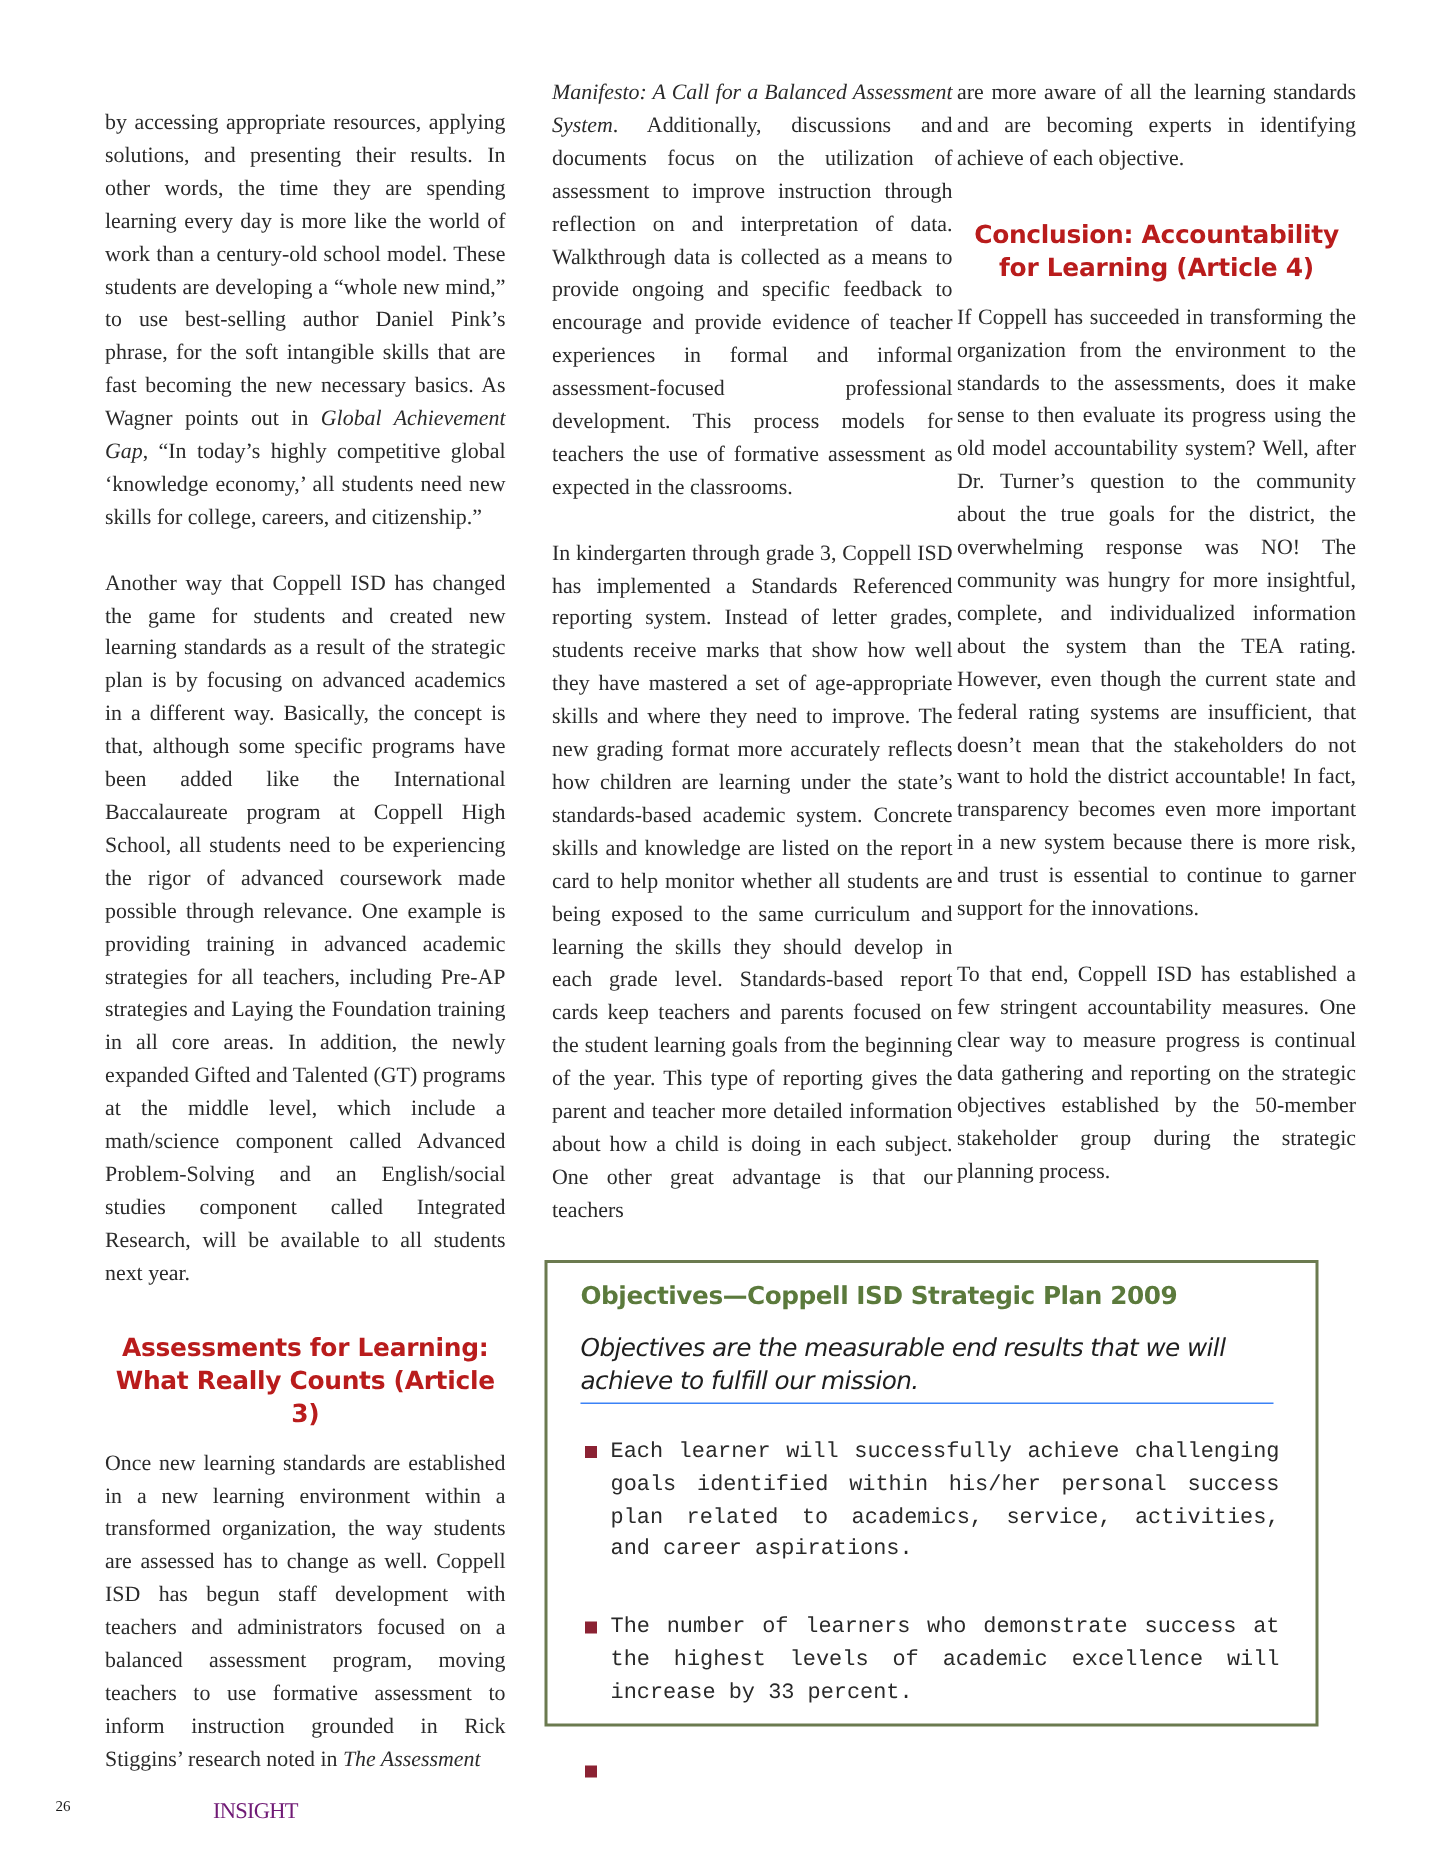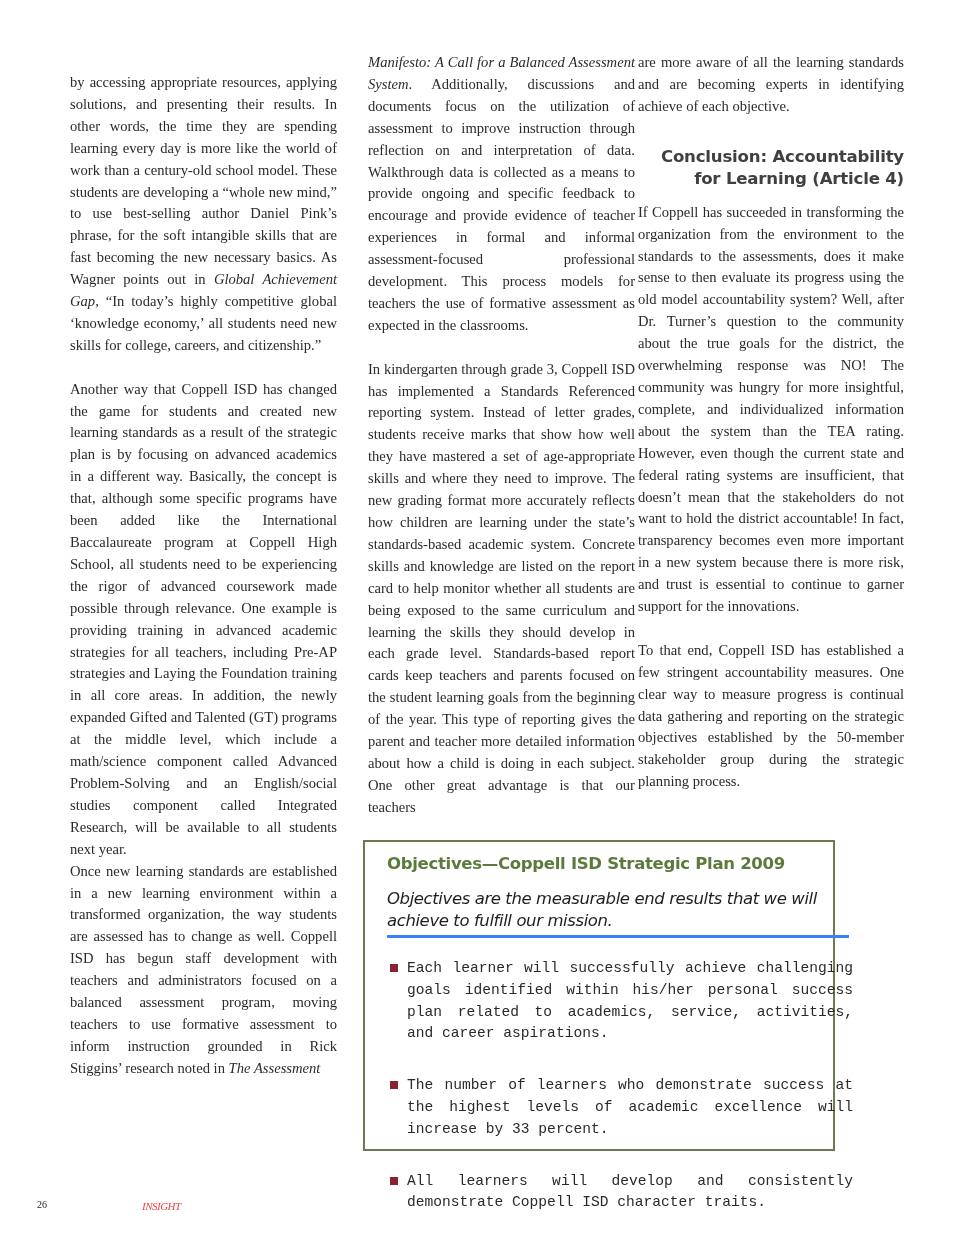--- a/index.html
+++ b/index.html
@@ -16,53 +16,53 @@
     hyphens: manual;
   }
   .col p { margin: 0; }
   .col p + p { margin-top: 21.9px; }
   #col1 { left: 70px; top: 52px; width: 267px; margin-top: 20px; }
   #col2 { left: 368px; top: 52px; width: 267px; }
   #col3 { left: 638px; top: 52px; width: 266px; }
   .heading {
     font-family: "DejaVu Sans", "Liberation Sans", sans-serif;
     font-weight: bold;
-    color: #404040;
+    color: #b91c1c;
     font-size: 16.6px;
     line-height: 22px;
-    text-align: right;
+    text-align: center;
     margin: 0;
     letter-spacing: -0.2px;
   }
   #h-assess { margin-top: 27px; margin-bottom: 12px; }
   #h-concl { margin-top: 28px; margin-bottom: 12px; }
   .col p.after-head { margin-top: 0; }
   em { font-style: italic; }
 
   #objectives-box {
     position: absolute;
     left: 363px; top: 840px;
-    width: 472px; height: 311px;
+    width: 516px; height: 311px;
     border: 2px solid #6b7a4f;
     box-sizing: border-box;
     background: #fff;
   }
   #box-title {
     position: absolute; left: 22px; top: 11px;
     font-family: "DejaVu Sans", "Liberation Sans", sans-serif;
     font-weight: bold; color: #5b7a3c; font-size: 16.5px; line-height: 22px;
     letter-spacing: -0.3px;
   }
   #box-subtitle {
     position: absolute; left: 22px; top: 46px; width: 462px;
     font-family: "DejaVu Sans", "Liberation Sans", sans-serif;
     font-style: italic; color: #1f1f1f; font-size: 16.5px; line-height: 22px;
     letter-spacing: -0.4px;
     padding-bottom: 3px;
-    border-bottom: 3px solid #3b82f6;
+    border-bottom: 1px solid #3b82f6;
   }
   #box-list {
     position: absolute; left: 22px; top: 116px; width: 466px;
     list-style: none; margin: 0; padding: 0;
     font-size: 14.6px; line-height: 21.8px; color: #2a2a2a; font-family: Liberation Mono, monospace;
   }
   #box-list li {
     position: relative; padding-left: 20px;
     text-align: justify;
   }
@@ -70,29 +70,30 @@
   .bullet {
     position: absolute; left: 3px; top: 6px;
     width: 8px; height: 8px; background: #8b2233;
   }
   #page-number {
     position: absolute; left: 37px; top: 1199px;
     font-size: 10px; color: #1a1a1a;
   }
   #running-title {
     position: absolute; left: 142px; top: 1200px;
-    font-size: 11px; color: #ef4444; letter-spacing: -0.5px; font-style: italic;
+    font-size: 15px; color: #701a75; letter-spacing: -0.5px;
   }
 </style>
 </head>
 <body>
 
 <div id="col1" class="col">
   <p><span>by accessing appropriate resources, applying solutions, and presenting their results. In other words, the time they are spending learning every day is more like the world of work than a century-old school model. These students are developing a “whole new mind,” to use best-selling author Daniel Pink’s phrase, for the soft intangible skills that are fast becoming the new necessary basics. As Wagner points out in </span><em>Global Achievement Gap</em><span>, “In today’s highly competitive global ‘knowledge economy,’ all students need new skills for college, careers, and citizenship.”</span></p>
   <p>Another way that Coppell ISD has changed the game for students and created new learning standards as a result of the strategic plan is by focusing on advanced academics in a different way. Basically, the concept is that, although some specific programs have been added like the International Baccalaureate program at Coppell High School, all students need to be experiencing the rigor of advanced coursework made possible through relevance. One example is providing training in advanced academic strategies for all teachers, including Pre-AP strategies and Laying the Foundation training in all core areas. In addition, the newly expanded Gifted and Talented (GT) programs at the middle level, which include a math/science component called Advanced Problem-Solving and an English/social studies component called Integrated Research, will be available to all students next year.</p>
+  <h2 id="h-assess" class="heading">Assessments for Learning: What Really Counts (Article 3)</h2>
   <p class="after-head"><span>Once new learning standards are established in a new learning environment within a transformed organization, the way students are assessed has to change as well. Coppell ISD has begun staff development with teachers and administrators focused on a balanced assessment program, moving teachers to use formative assessment to inform instruction grounded in Rick Stiggins’ research noted in </span><em>The Assessment</em></p>
 </div>
 
 <div id="col2" class="col">
   <p><em>Manifesto: A Call for a Balanced Assessment System</em><span>. Additionally, discussions and documents focus on the utilization of assessment to improve instruction through reflection on and interpretation of data. Walkthrough data is collected as a means to provide ongoing and specific feedback to encourage and provide evidence of teacher experiences in formal and informal assessment-focused professional development. This process models for teachers the use of formative assessment as expected in the classrooms.</span></p>
   <p>In kindergarten through grade 3, Coppell ISD has implemented a Standards Referenced reporting system. Instead of letter grades, students receive marks that show how well they have mastered a set of age-appropriate skills and where they need to improve. The new grading format more accurately reflects how children are learning under the state’s standards-based academic system. Concrete skills and knowledge are listed on the report card to help monitor whether all students are being exposed to the same curriculum and learning the skills they should develop in each grade level. Standards-based report cards keep teachers and parents focused on the student learning goals from the beginning of the year. This type of reporting gives the parent and teacher more detailed information about how a child is doing in each subject. One other great advantage is that our teachers</p>
 </div>
 
 <div id="col3" class="col">
   <p>are more aware of all the learning standards and are becoming experts in identifying achieve of each objective.</p>
@@ -100,18 +101,18 @@
   <p class="after-head">If Coppell has succeeded in transforming the organization from the environment to the standards to the assessments, does it make sense to then evaluate its progress using the old model accountability system? Well, after Dr. Turner’s question to the community about the true goals for the district, the overwhelming response was NO! The community was hungry for more insightful, complete, and individualized information about the system than the TEA rating. However, even though the current state and federal rating systems are insufficient, that doesn’t mean that the stakeholders do not want to hold the district accountable! In fact, transparency becomes even more important in a new system because there is more risk, and trust is essential to continue to garner support for the innovations.</p>
   <p>To that end, Coppell ISD has established a few stringent accountability measures. One clear way to measure progress is continual data gathering and reporting on the strategic objectives established by the 50-member stakeholder group during the strategic planning process.</p>
 </div>
 
 <div id="objectives-box">
   <div id="box-title">Objectives—Coppell ISD Strategic Plan 2009</div>
   <div id="box-subtitle">Objectives are the measurable end results that we will achieve to fulfill our mission.</div>
   <ul id="box-list">
     <li><span class="bullet"></span><span>Each learner will successfully achieve challenging goals identified within his/her personal success plan related to academics, service, activities, and career aspirations.</span></li>
     <li><span class="bullet"></span><span>The number of learners who demonstrate success at the highest levels of academic excellence will increase by 33 percent.</span></li>
-    <li><span class="bullet"></span><span>All learners will develop and consistently demonstrate Coppell ISD character traits.</span></li>
+    <li><span class="bullet"></span></li>
   </ul>
 </div>
 
 <div id="page-number">26</div>
 <div id="running-title">INSIGHT</div>
 
 </body></html>

